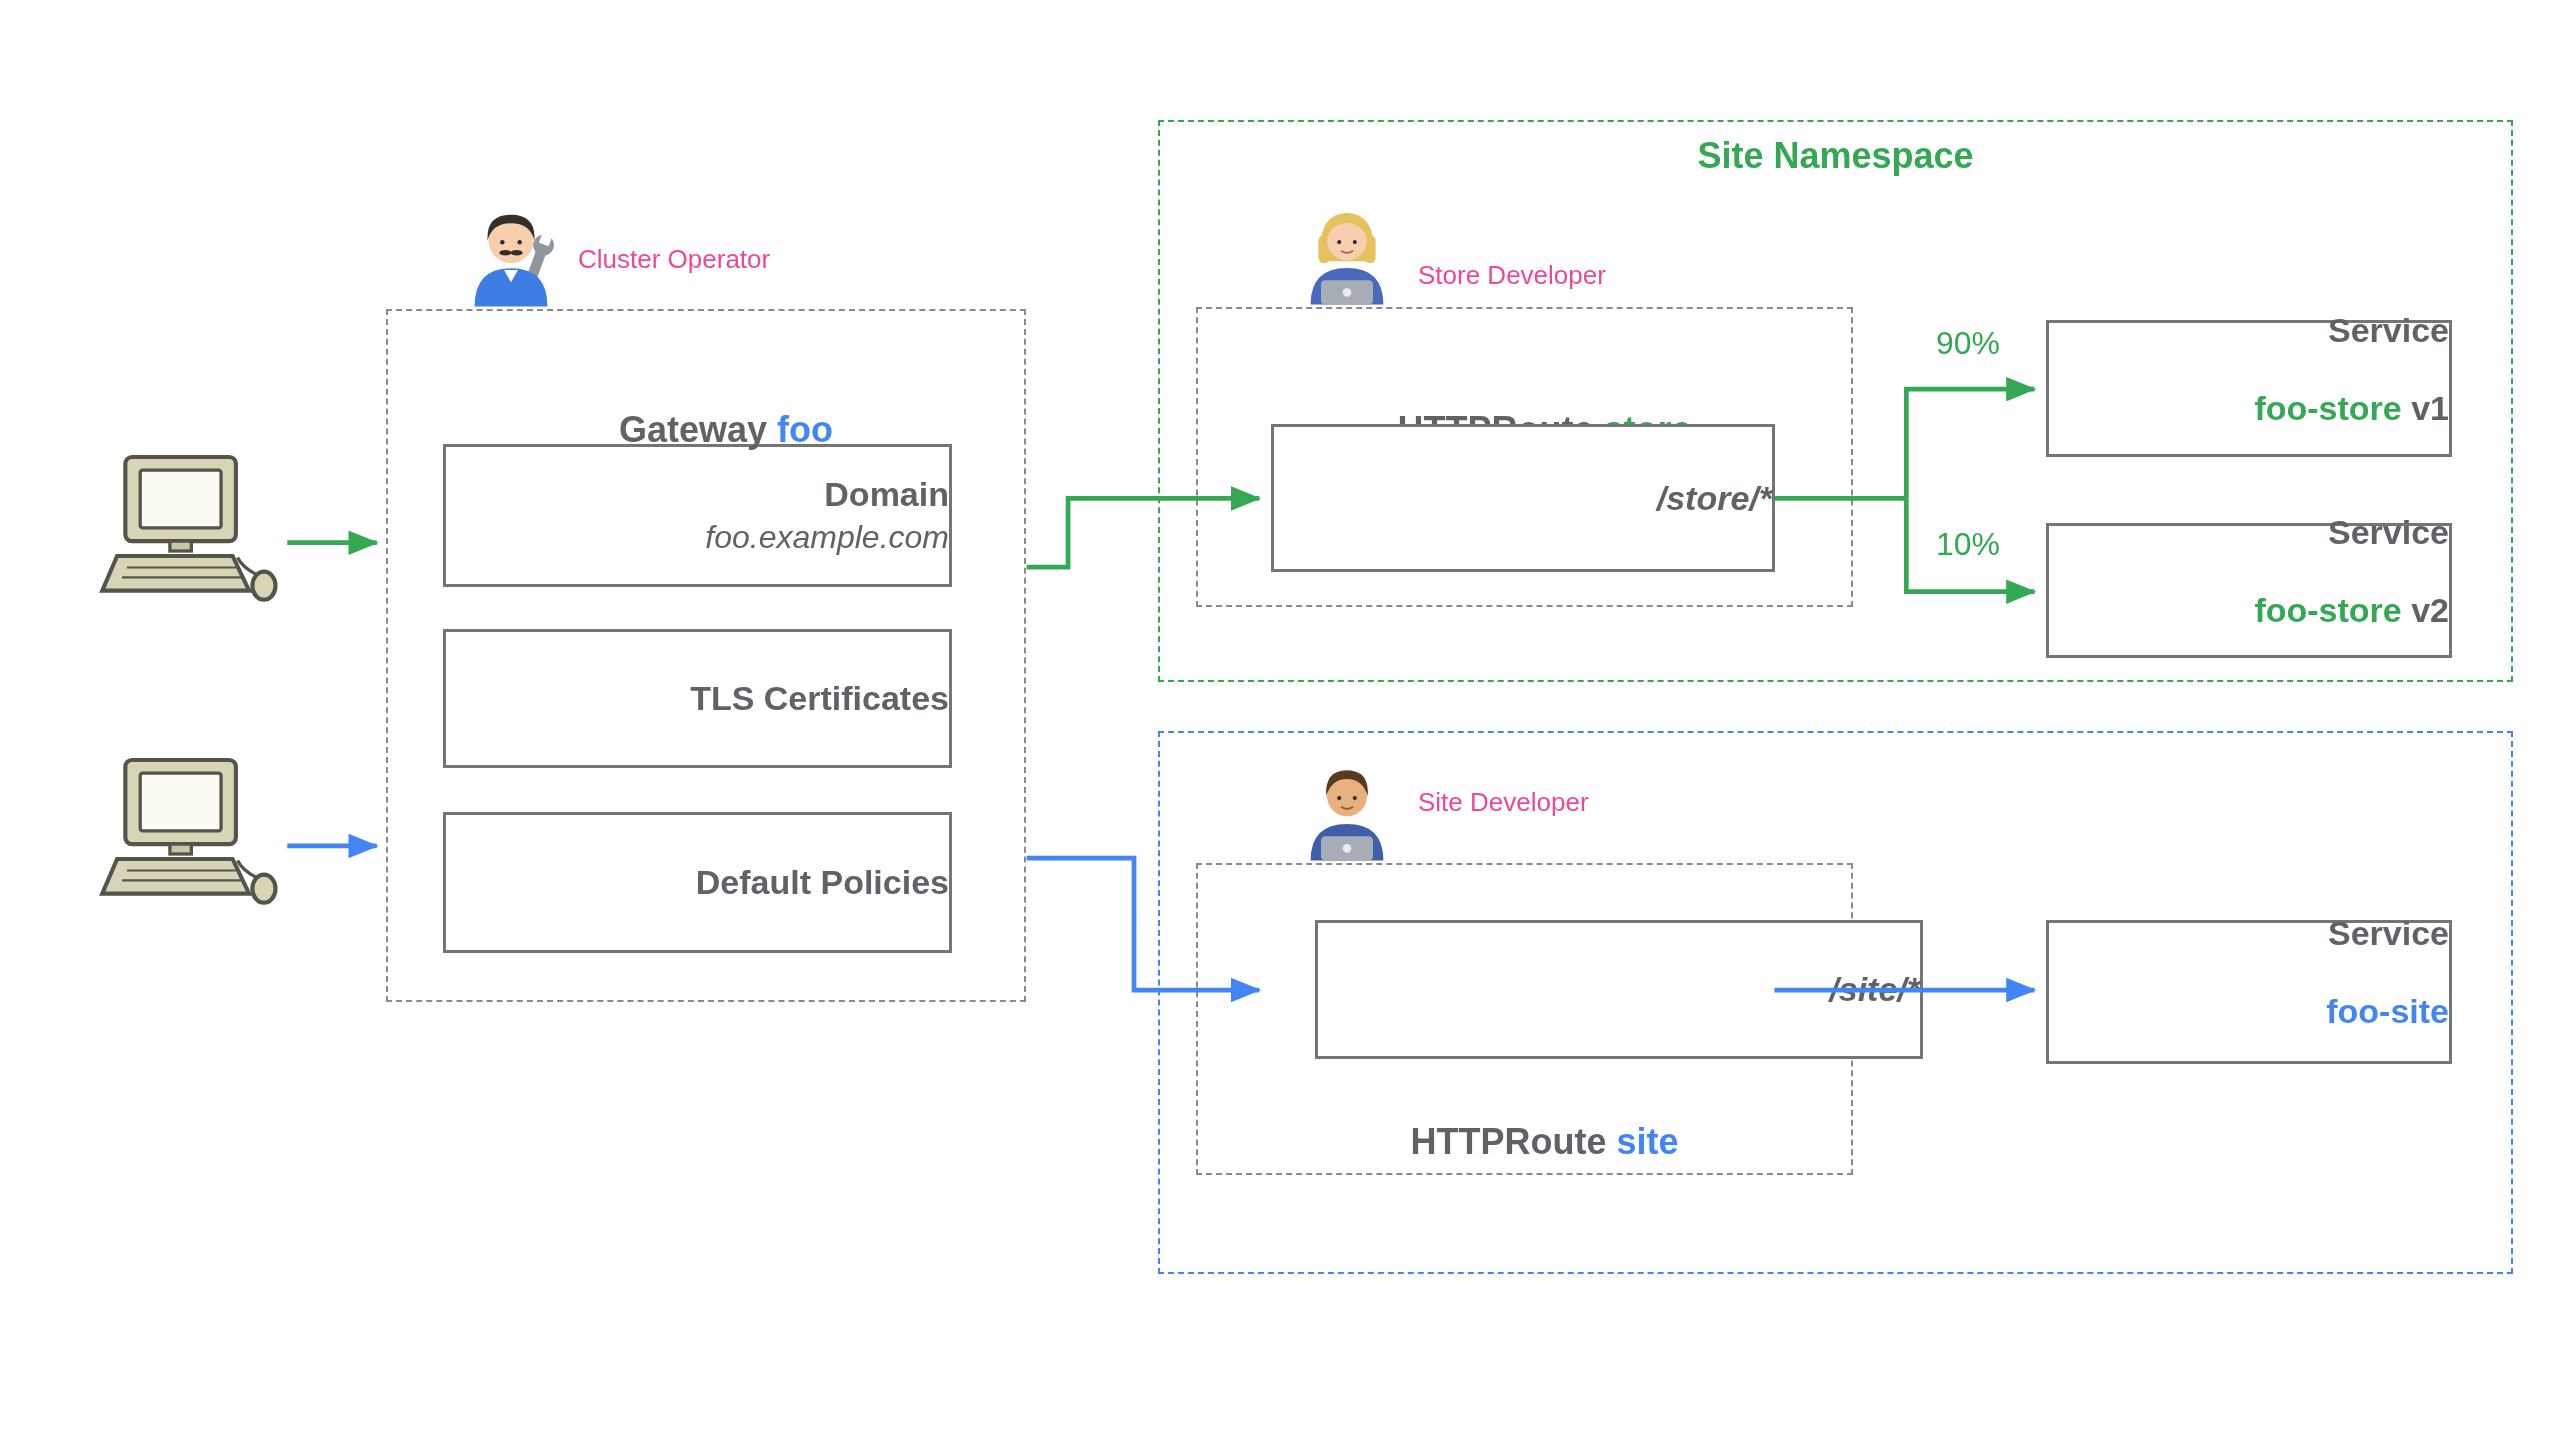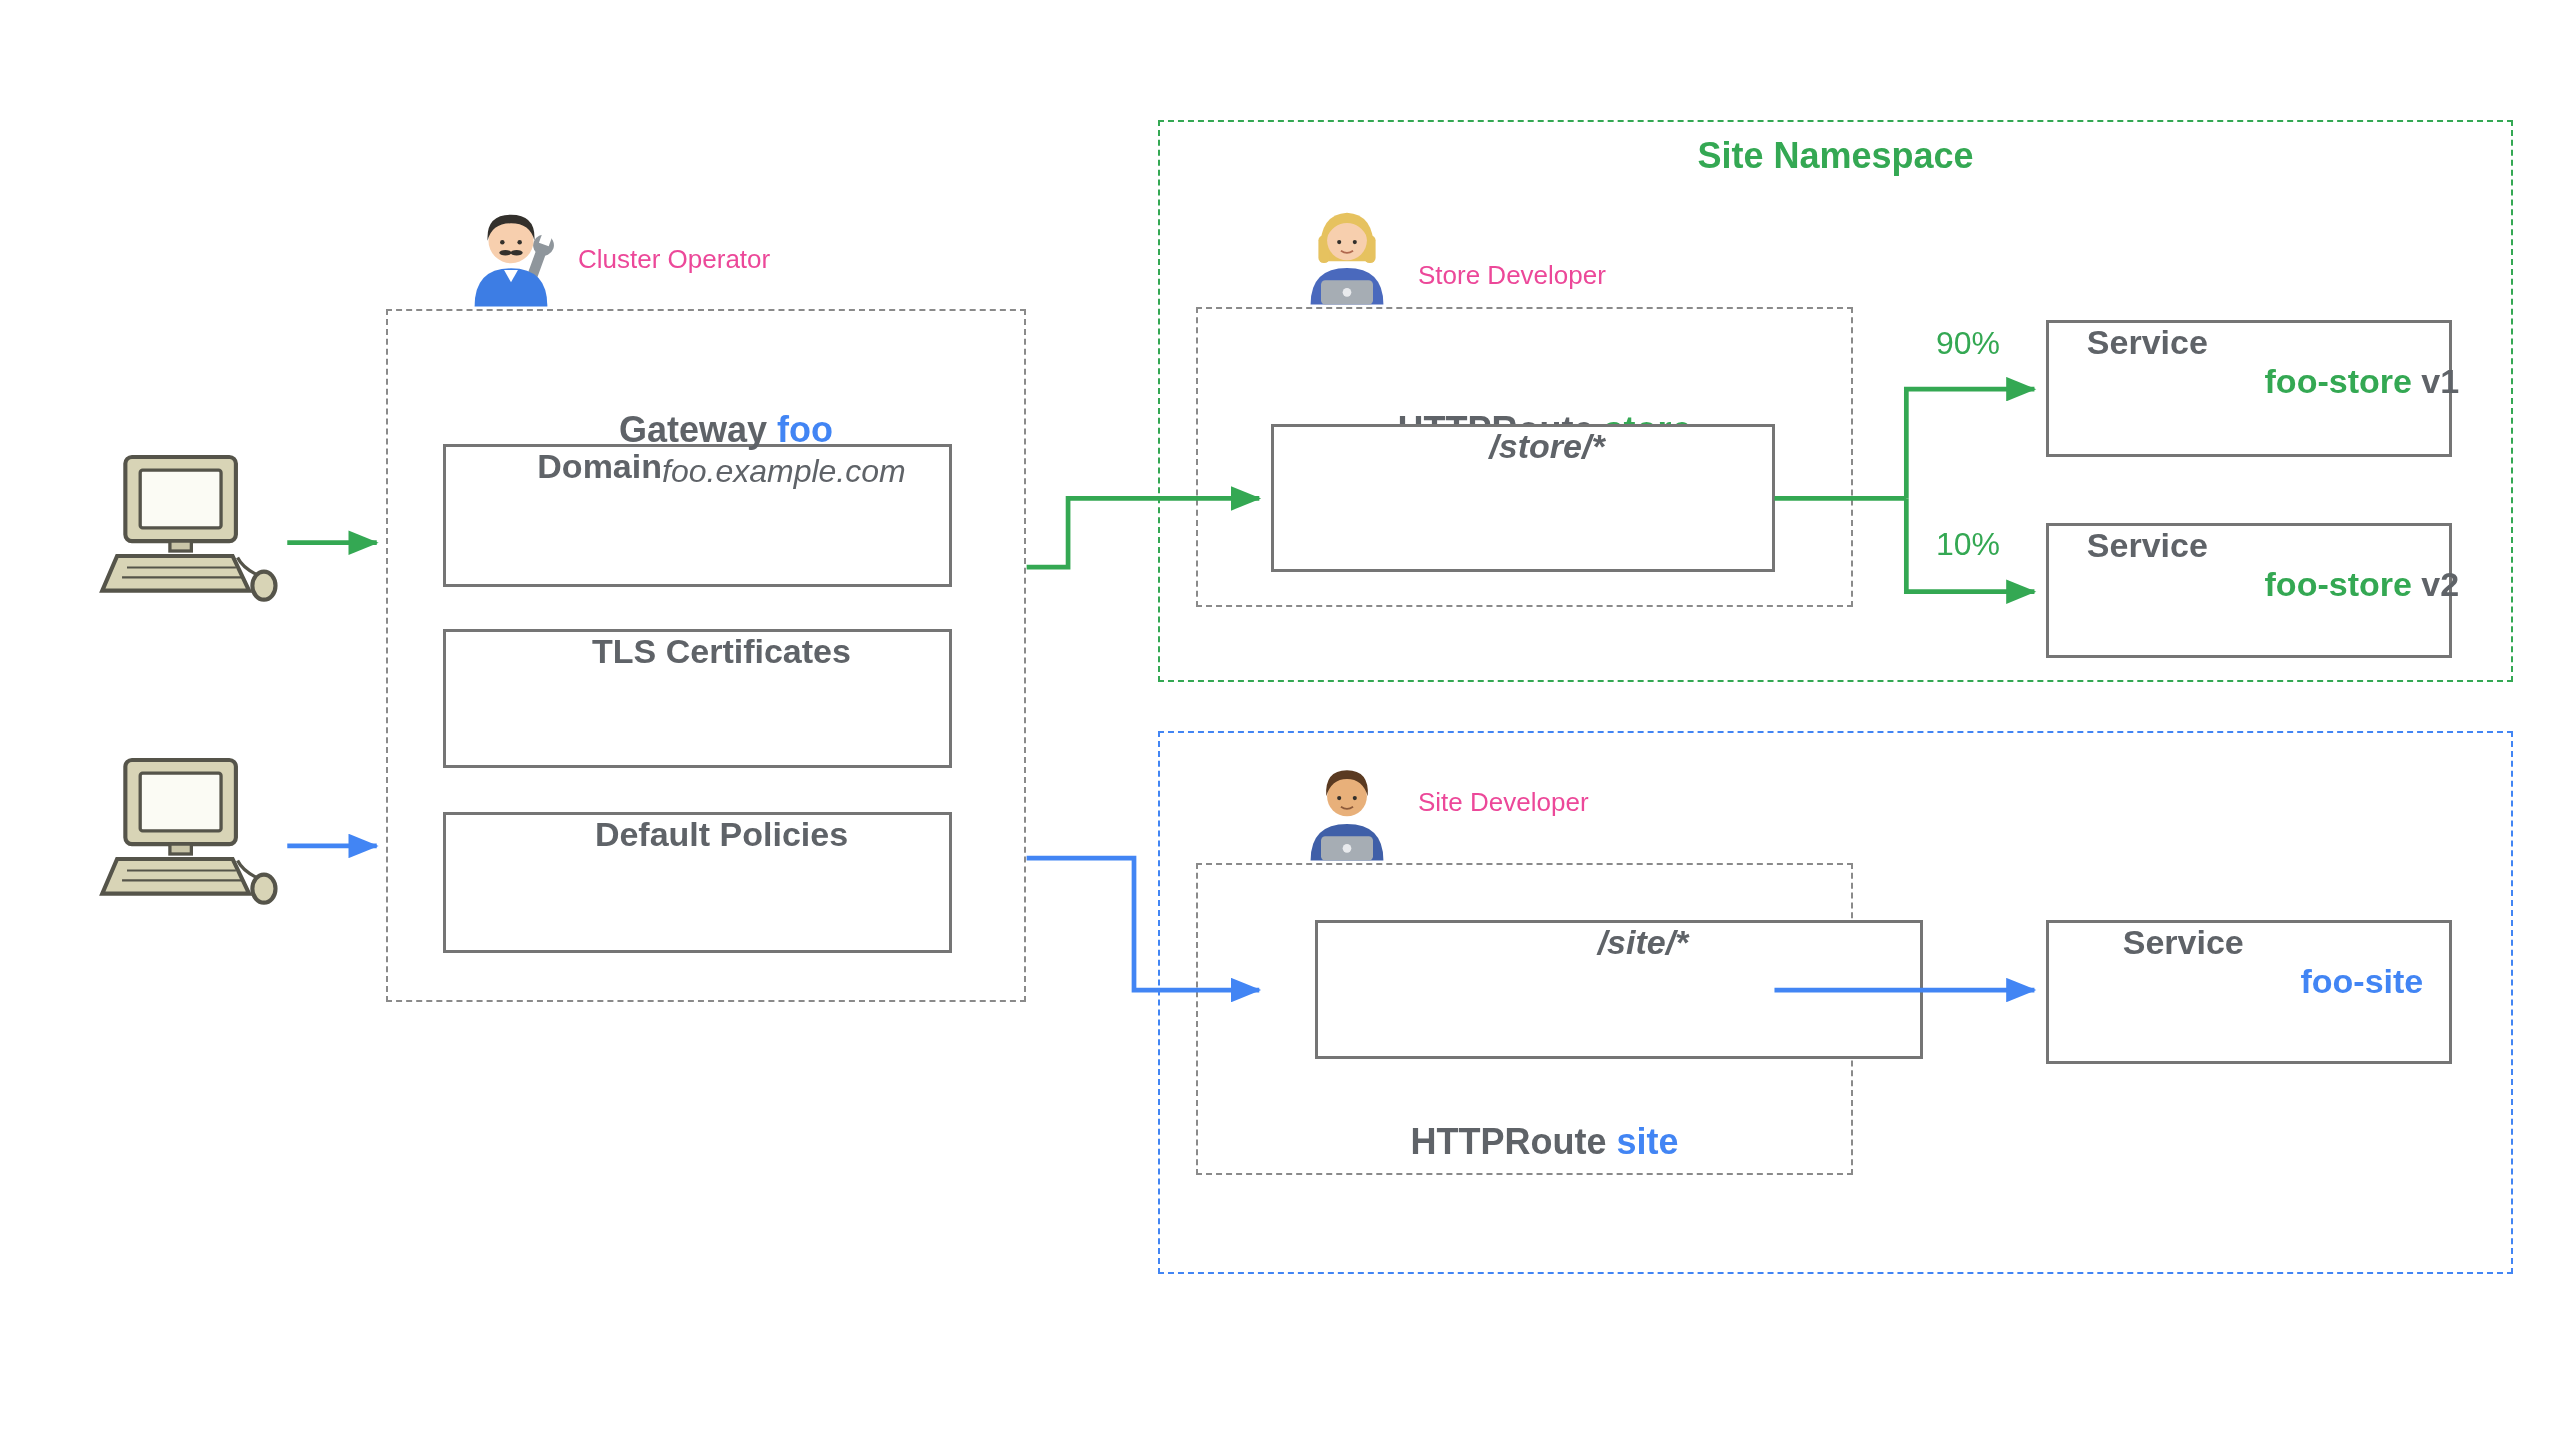--- a/index.html
+++ b/index.html
@@ -3,21 +3,21 @@
 <meta charset="utf-8">
 <style>
   html,body{margin:0;padding:0;background:#ffffff;}
   .canvas{
     position:relative;width:2576px;height:1431px;background:#ffffff;
     font-family:"Liberation Sans", sans-serif;overflow:hidden;
   }
   .abs{position:absolute;box-sizing:border-box;}
   .box-solid{
     border:3.8px solid #757575;background:#ffffff;
-    display:flex;flex-direction:row;align-items:flex-start;justify-content:center;
+    display:flex;flex-direction:column;align-items:flex-end;justify-content:center;
     text-align:center;
     padding-left:48px;
   }
   .box-dashed{border:2.8px dashed #8a8a8a;background:transparent;}
   .ns-green{border:2.8px dashed #34a853;}
   .ns-blue{border:2.8px dashed #4285f4;}
   .heading{font-weight:bold;font-size:36px;color:#5f6368;text-align:center;white-space:pre;}
   .heading .accent-green{color:#34a853;}
   .heading .accent-blue{color:#4285f4;}
   .ns-title{font-weight:bold;font-size:36px;text-align:center;}

